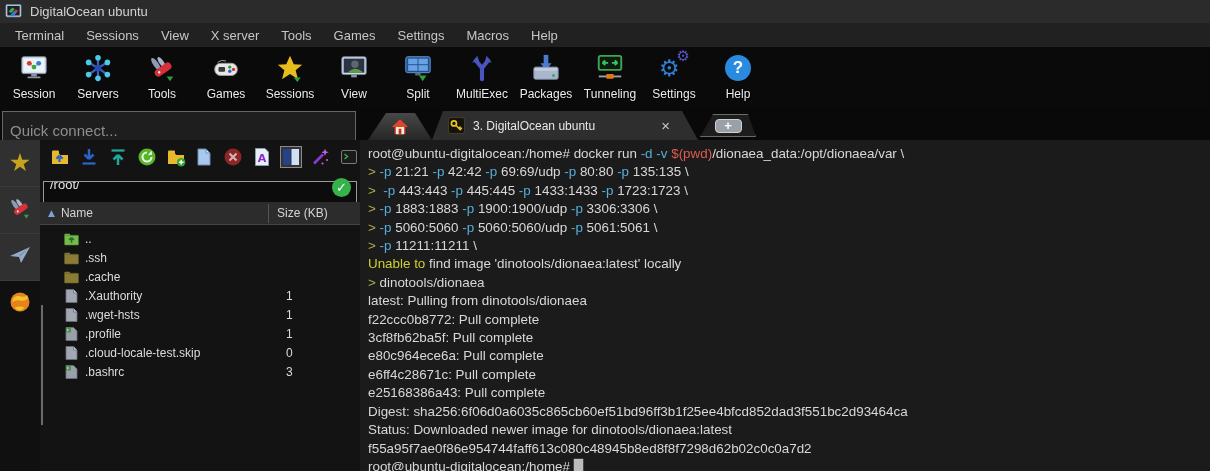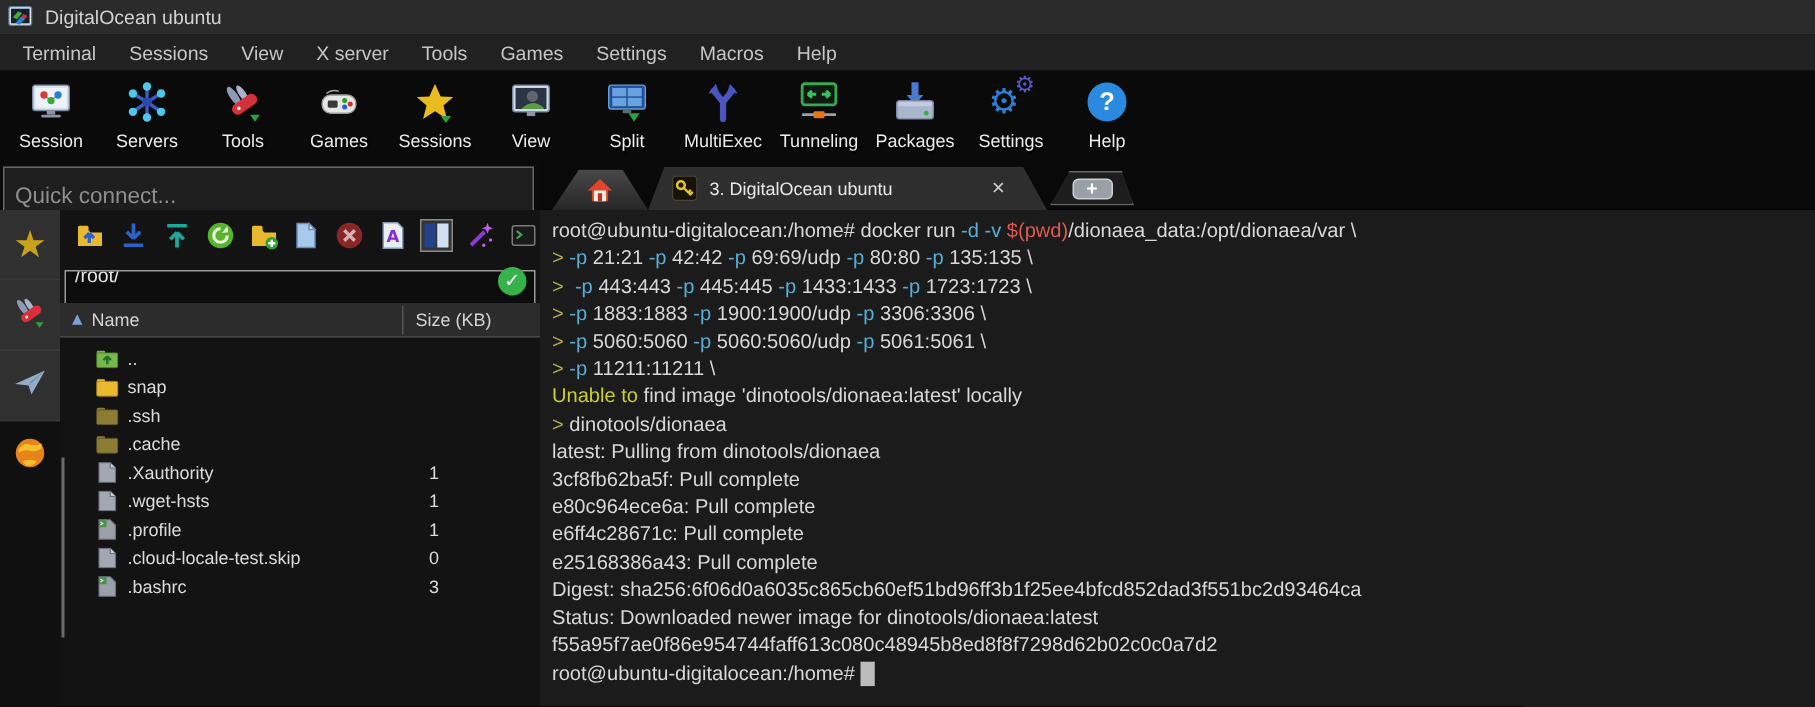--- a/index.html
+++ b/index.html
@@ -234,40 +234,40 @@
             </g>
             <path d="M5.5 10 L11 3 L13 9 z" fill="#4a55c0"></path>
             <path d="M26.5 10 L21 3 L19 9 z" fill="#4a55c0"></path>
           </svg>
         </div>
         <div class="tb-lbl">MultiExec</div>
       </div>
       <div class="tb-btn">
         <div class="tb-ico">
           <svg viewBox="0 0 32 32">
+            <rect x="13.5" y="2" width="5" height="10" fill="#4a7ad0"></rect>
+            <path d="M10 11 l12 0 l-6 7 z" fill="#4a7ad0"></path>
+            <path d="M5 15 h22 a2 2 0 0 1 2 2 v9 a2 2 0 0 1 -2 2 h-22 a2 2 0 0 1 -2 -2 v-9 a2 2 0 0 1 2 -2 z" fill="#aab6cc" stroke="#7e88a2"></path>
+            <rect x="4" y="16" width="24" height="3" fill="#c2ccde"></rect>
+            <circle cx="24" cy="24" r="1.7" fill="#35b24a"></circle>
+          </svg>
+        </div>
+        <div class="tb-lbl">Packages</div>
+      </div>
+      <div class="tb-btn">
+        <div class="tb-ico">
+          <svg viewBox="0 0 32 32">
             <rect x="4" y="3" width="24" height="15" rx="2" fill="#0e1a10" stroke="#3aa852" stroke-width="2"></rect>
             <path d="M14 10.5 H8 M8 10.5 l3 -2.4 M8 10.5 l3 2.4" stroke="#35c45f" stroke-width="2" fill="none"></path>
             <path d="M18 10.5 H24 M24 10.5 l-3 -2.4 M24 10.5 l-3 2.4" stroke="#35c45f" stroke-width="2" fill="none"></path>
             <line x1="4" y1="25" x2="28" y2="25" stroke="#98a2ac" stroke-width="2"></line>
             <rect x="12" y="22.5" width="8" height="5" rx="1" fill="#e07818"></rect>
           </svg>
         </div>
         <div class="tb-lbl">Tunneling</div>
-      </div>
-      <div class="tb-btn">
-        <div class="tb-ico">
-          <svg viewBox="0 0 32 32">
-            <rect x="13.5" y="2" width="5" height="10" fill="#4a7ad0"></rect>
-            <path d="M10 11 l12 0 l-6 7 z" fill="#4a7ad0"></path>
-            <path d="M5 15 h22 a2 2 0 0 1 2 2 v9 a2 2 0 0 1 -2 2 h-22 a2 2 0 0 1 -2 -2 v-9 a2 2 0 0 1 2 -2 z" fill="#aab6cc" stroke="#7e88a2"></path>
-            <rect x="4" y="16" width="24" height="3" fill="#c2ccde"></rect>
-            <circle cx="24" cy="24" r="1.7" fill="#35b24a"></circle>
-          </svg>
-        </div>
-        <div class="tb-lbl">Packages</div>
       </div>
       <div class="tb-btn">
         <div class="tb-ico">
           <div class="gear-wrap">
             <span class="gear1">⚙</span>
             <span class="gear2">⚙</span>
           </div>
         </div>
         <div class="tb-lbl">Settings</div>
       </div>
@@ -431,30 +431,20 @@
               <rect x="0.5" y="3" width="15" height="10.5" rx="1" fill="#78b848" stroke="#3f7a28" stroke-width="0.6"></rect>
               <path d="M8 11 V5.5 M8 5.5 l-2.6 2.6 M8 5.5 l2.6 2.6" stroke="#1f6f2f" stroke-width="1.7" fill="none"></path>
             </svg>
           </span>
           <span class="file-name">..</span>
           <span class="file-size"></span>
         </div>
         <div class="file-row">
           <span class="file-ico">
             <svg viewBox="0 0 16 14">
-              <rect x="0.5" y="1.5" width="6" height="3" rx="1" fill="#e8b92e"></rect>
-              <rect x="0.5" y="3" width="15" height="10.5" rx="1" fill="#e8b92e" stroke="#a8831e" stroke-width="0.6"></rect>
-            </svg>
-          </span>
-          <span class="file-name">snap</span>
-          <span class="file-size"></span>
-        </div>
-        <div class="file-row">
-          <span class="file-ico">
-            <svg viewBox="0 0 16 14">
               <rect x="0.5" y="1.5" width="6" height="3" rx="1" fill="#8a7c34"></rect>
               <rect x="0.5" y="3" width="15" height="10.5" rx="1" fill="#8a7c34" stroke="#5f5524" stroke-width="0.6"></rect>
             </svg>
           </span>
           <span class="file-name">.ssh</span>
           <span class="file-size"></span>
         </div>
         <div class="file-row">
           <span class="file-ico">
             <svg viewBox="0 0 16 14">
@@ -523,20 +513,21 @@
   <div class="terminal" id="terminal">
       <div class="tline"><span style="color: rgb(216, 216, 216);">root@ubuntu-digitalocean:/home# docker run </span><span style="color: rgb(86, 174, 216);">-d</span><span style="color: rgb(216, 216, 216);"> </span><span style="color: rgb(86, 174, 216);">-v</span><span style="color: rgb(216, 216, 216);"> </span><span style="color: rgb(222, 91, 82);">$(pwd)</span><span style="color: rgb(216, 216, 216);">/dionaea_data:/opt/dionaea/var \</span></div>
       <div class="tline"><span style="color: rgb(174, 172, 80);">&gt;</span><span style="color: rgb(216, 216, 216);"> </span><span style="color: rgb(86, 174, 216);">-p</span><span style="color: rgb(216, 216, 216);"> 21:21 </span><span style="color: rgb(86, 174, 216);">-p</span><span style="color: rgb(216, 216, 216);"> 42:42 </span><span style="color: rgb(86, 174, 216);">-p</span><span style="color: rgb(216, 216, 216);"> 69:69/udp </span><span style="color: rgb(86, 174, 216);">-p</span><span style="color: rgb(216, 216, 216);"> 80:80 </span><span style="color: rgb(86, 174, 216);">-p</span><span style="color: rgb(216, 216, 216);"> 135:135 \</span></div>
       <div class="tline"><span style="color: rgb(174, 172, 80);">&gt;</span><span style="color: rgb(216, 216, 216);">  </span><span style="color: rgb(86, 174, 216);">-p</span><span style="color: rgb(216, 216, 216);"> 443:443 </span><span style="color: rgb(86, 174, 216);">-p</span><span style="color: rgb(216, 216, 216);"> 445:445 </span><span style="color: rgb(86, 174, 216);">-p</span><span style="color: rgb(216, 216, 216);"> 1433:1433 </span><span style="color: rgb(86, 174, 216);">-p</span><span style="color: rgb(216, 216, 216);"> 1723:1723 \</span></div>
       <div class="tline"><span style="color: rgb(174, 172, 80);">&gt;</span><span style="color: rgb(216, 216, 216);"> </span><span style="color: rgb(86, 174, 216);">-p</span><span style="color: rgb(216, 216, 216);"> 1883:1883 </span><span style="color: rgb(86, 174, 216);">-p</span><span style="color: rgb(216, 216, 216);"> 1900:1900/udp </span><span style="color: rgb(86, 174, 216);">-p</span><span style="color: rgb(216, 216, 216);"> 3306:3306 \</span></div>
       <div class="tline"><span style="color: rgb(174, 172, 80);">&gt;</span><span style="color: rgb(216, 216, 216);"> </span><span style="color: rgb(86, 174, 216);">-p</span><span style="color: rgb(216, 216, 216);"> 5060:5060 </span><span style="color: rgb(86, 174, 216);">-p</span><span style="color: rgb(216, 216, 216);"> 5060:5060/udp </span><span style="color: rgb(86, 174, 216);">-p</span><span style="color: rgb(216, 216, 216);"> 5061:5061 \</span></div>
       <div class="tline"><span style="color: rgb(174, 172, 80);">&gt;</span><span style="color: rgb(216, 216, 216);"> </span><span style="color: rgb(86, 174, 216);">-p</span><span style="color: rgb(216, 216, 216);"> 11211:11211 \</span></div>
       <div class="tline"><span style="color: rgb(204, 208, 46);">Unable to</span><span style="color: rgb(216, 216, 216);"> find image 'dinotools/dionaea:latest' locally</span></div>
       <div class="tline"><span style="color: rgb(174, 172, 80);">&gt;</span><span style="color: rgb(216, 216, 216);"> dinotools/dionaea</span></div>
       <div class="tline"><span style="color: rgb(216, 216, 216);">latest: Pulling from dinotools/dionaea</span></div>
+      <div class="tline"><span style="color: rgb(216, 216, 216);">f22ccc0b8772: Pull complete</span></div>
       <div class="tline"><span style="color: rgb(216, 216, 216);">3cf8fb62ba5f: Pull complete</span></div>
       <div class="tline"><span style="color: rgb(216, 216, 216);">e80c964ece6a: Pull complete</span></div>
       <div class="tline"><span style="color: rgb(216, 216, 216);">e6ff4c28671c: Pull complete</span></div>
       <div class="tline"><span style="color: rgb(216, 216, 216);">e25168386a43: Pull complete</span></div>
       <div class="tline"><span style="color: rgb(216, 216, 216);">Digest: sha256:6f06d0a6035c865cb60ef51bd96ff3b1f25ee4bfcd852dad3f551bc2d93464ca</span></div>
       <div class="tline"><span style="color: rgb(216, 216, 216);">Status: Downloaded newer image for dinotools/dionaea:latest</span></div>
       <div class="tline"><span style="color: rgb(216, 216, 216);">f55a95f7ae0f86e954744faff613c080c48945b8ed8f8f7298d62b02c0c0a7d2</span></div>
       <div class="tline"><span style="color: rgb(216, 216, 216);">root@ubuntu-digitalocean:/home# </span><span style="color: rgb(188, 188, 188);">█</span></div>
     </div>
 

